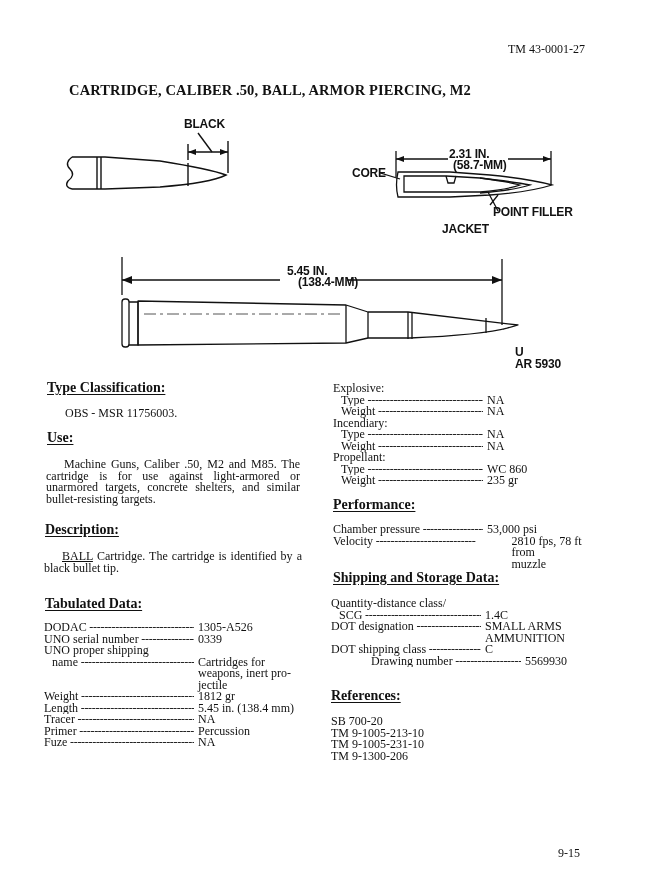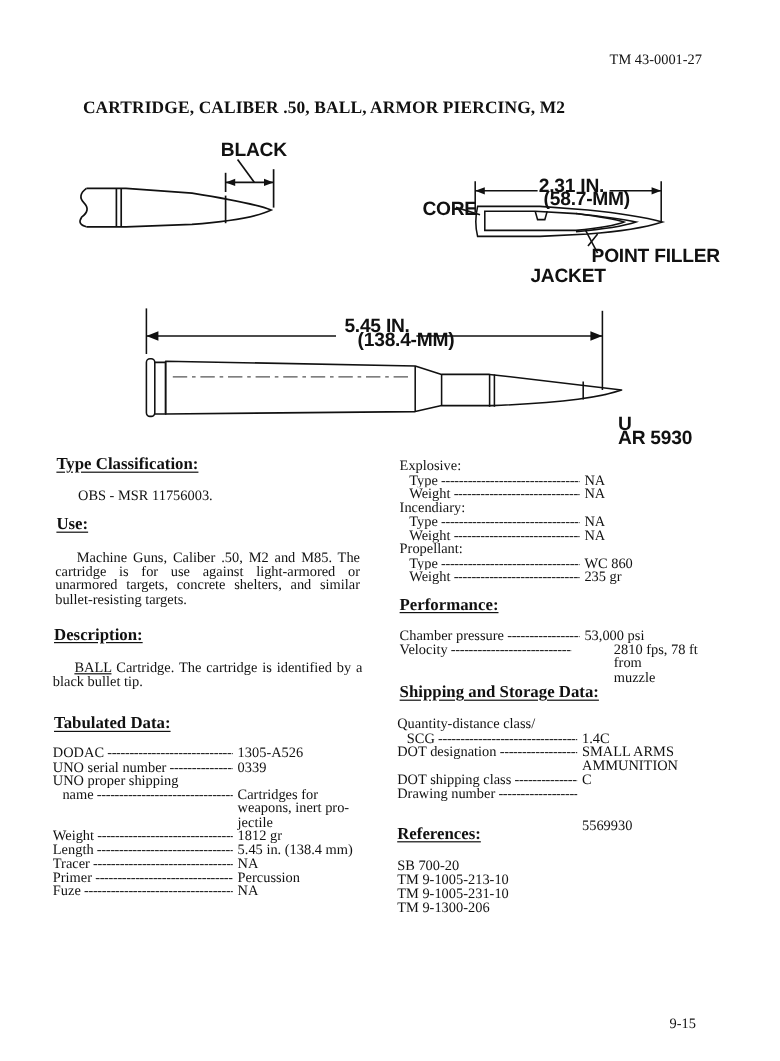--- a/index.html
+++ b/index.html
@@ -1,21 +1,21 @@
 <!DOCTYPE html>
 <html><head>
 <meta charset="utf-8">
 <style>
   html, body { margin: 0; padding: 0; background: #ffffff; }
   body { width: 650px; height: 884px; position: relative; overflow: hidden;
          font-family: "Liberation Serif", "DejaVu Serif", serif; color: #111; }
   .abs { position: absolute; }
   .tm { top: 42px; left: 508px; font-size: 12px; }
   .title { top: 82px; left: 0; width: 540px; text-align: center; font-size: 14.5px; font-weight: bold; letter-spacing: 0.1px; }
-  .label { font-family: "Liberation Sans", "DejaVu Sans", sans-serif; font-weight: bold; font-size: 16px; letter-spacing: -0.2px; }
+  .label { font-family: "Liberation Sans", "DejaVu Sans", sans-serif; font-weight: bold; font-size: 12px; letter-spacing: -0.2px; }
   .heading { font-size: 14px; font-weight: bold; text-decoration: underline; text-underline-offset: 2px; }
   .para { font-size: 12px; line-height: 11.5px; text-align: justify; }
   .row { display: flex; font-size: 12px; line-height: 11.5px; }
   .row .k { white-space: nowrap; overflow: hidden; }
   .row .k::after { content: " ----------------------------------------------------------------------"; letter-spacing: -0.3px; }
   .row .v { white-space: pre-line; }
   .sub { font-size: 12px; line-height: 11.5px; }
   .ref { font-size: 12px; line-height: 11.5px; }
   svg { position: absolute; }
 </style>
@@ -191,22 +191,22 @@
   <div class="row">
       <span class="k" style="width:150px;">DOT designation</span>
       <span class="v" style="padding-left:4px;">SMALL ARMS
 AMMUNITION</span>
     </div>
   <div class="row">
       <span class="k" style="width:150px;">DOT shipping class</span>
       <span class="v" style="padding-left:4px;">C</span>
     </div>
   <div class="row">
-      <span class="k" style="width:150px;">Drawing number</span>
-      <span class="v" style="padding-left:4px;margin-top:27px;">5569930</span>
+      <span class="k" style="width:150px;margin-left:40px;">Drawing number</span>
+      <span class="v" style="padding-left:4px;">5569930</span>
     </div>
 </div>
 
 <div class="abs heading" style="top:688px;left:331px;">References:</div>
 <div class="abs" style="top:716px;left:331px;">
   <div class="ref">SB 700-20</div>
   <div class="ref">TM 9-1005-213-10</div>
   <div class="ref">TM 9-1005-231-10</div>
   <div class="ref">TM 9-1300-206</div>
 </div>

